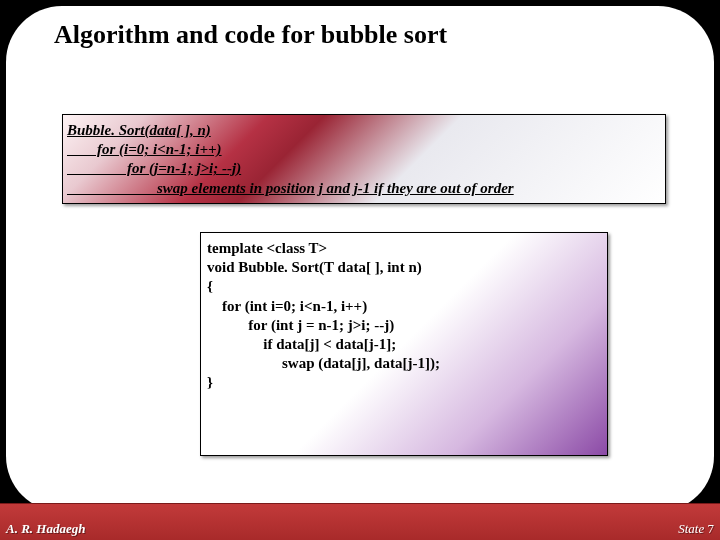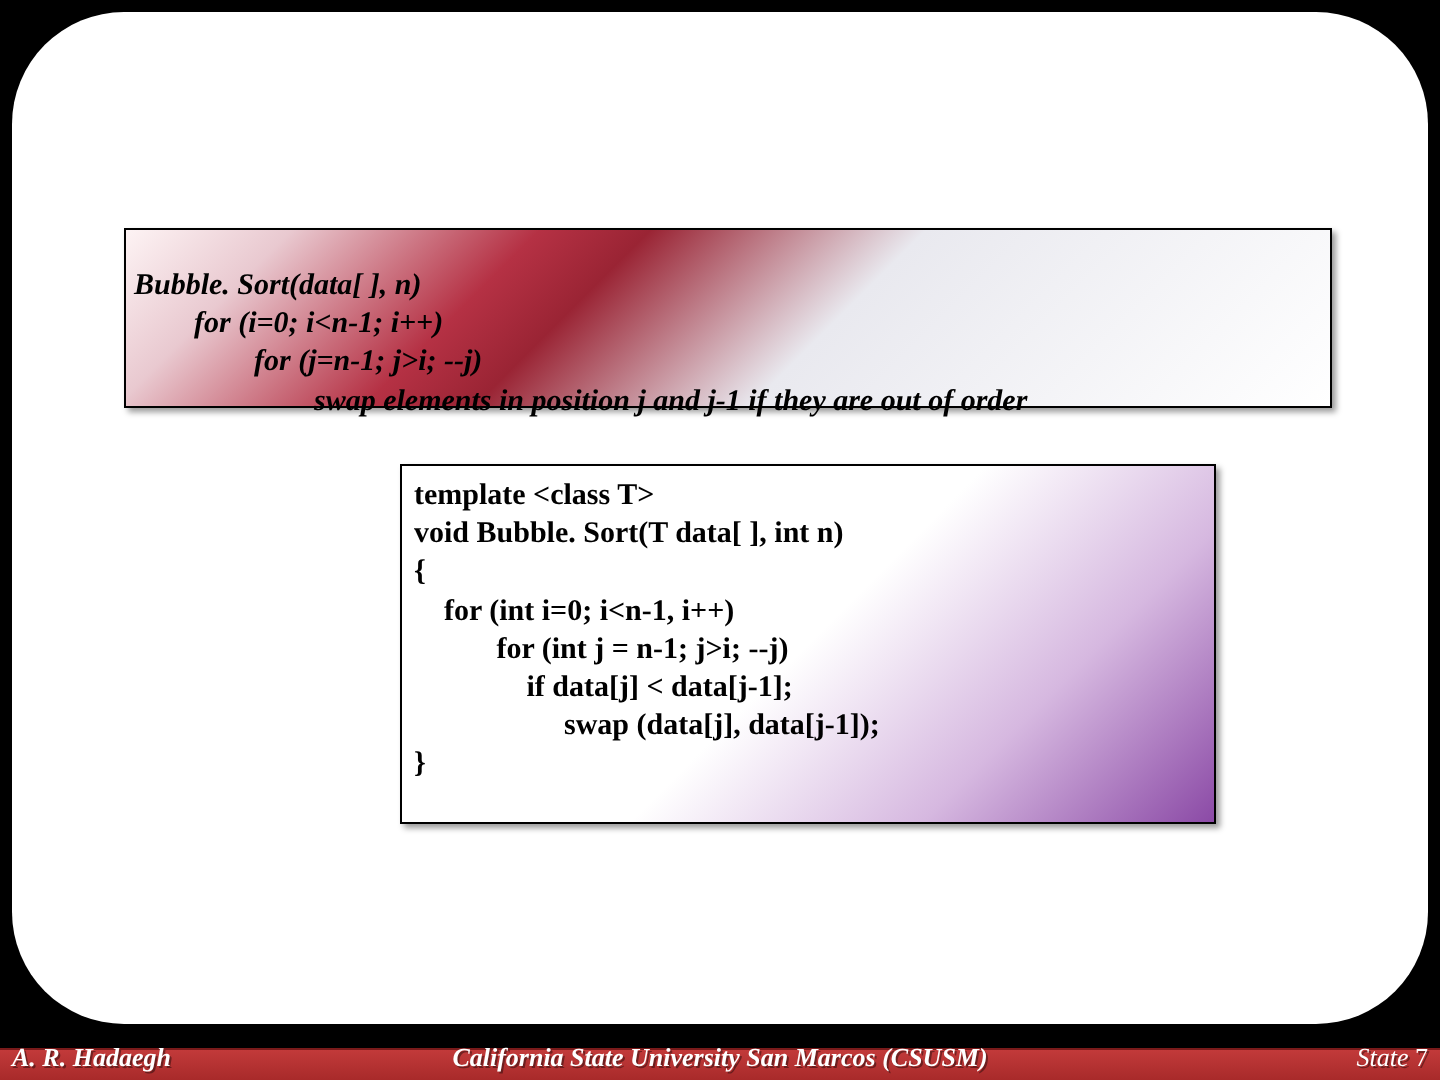--- a/index.html
+++ b/index.html
@@ -35,50 +35,51 @@
     width: 604px;
     height: 90px;
     border: 1px solid #000;
     background: linear-gradient(135deg, #fdf3f4 0%, #e9c9d0 12%, #b53144 30%, #9a2434 38%, #e9e9ef 58%, #ffffff 100%);
     box-shadow: 2px 2px 3px rgba(0,0,0,0.4);
   }
   .pseudo-inner {
     position: absolute;
     top: 0; left: 0; right: 0; bottom: 0;
     background: rgba(255,255,255,0.0);
-    padding: 19px 4px 4px 4px;
+    padding: 6px 4px 4px 4px;
     font-size: 15px;
     font-weight: bold;
     font-style: italic;
     color: #000;
     line-height: 1.28;
     white-space: pre;
+    text-decoration: underline;
   }
   .code-box {
     position: absolute;
     top: 226px;
     left: 194px;
     width: 408px;
-    height: 180px;
+    height: 224px;
     border: 1px solid #000;
     background: linear-gradient(135deg, #ffffff 0%, #ffffff 50%, #d6b8e0 75%, #8b4aa6 100%);
     box-shadow: 2px 2px 3px rgba(0,0,0,0.4);
     padding: 6px 6px 4px 6px;
     font-size: 15px;
     font-weight: bold;
     color: #000;
     line-height: 1.28;
     white-space: pre;
   }
   .footer {
     position: absolute;
     left: 0;
     right: 0;
     bottom: 0;
-    height: 16px;
+    height: 37px;
     background: linear-gradient(180deg, #c23a3a 0%, #a82a2a 100%);
     border-top: 1px solid #7a1a1a;
     display: flex;
     align-items: center;
   }
   .footer .author {
     position: absolute;
     left: 6px;
     bottom: 3px;
     font-style: italic;
@@ -109,37 +110,37 @@
     text-shadow: 1px 1px 0 rgba(0,0,0,0.4);
   }
   .footer .page .num {
     font-style: normal;
   }
 </style>
 </head>
 <body>
 
 <div class="slide">
+  <div class="title">Algorithm and code for bubble sort</div>
 
   <div class="pseudo-box">
     <div class="pseudo-inner"><span>Bubble. Sort(data[ ], n)</span>
 <span>        for (i=0; i&lt;n-1; i++)</span>
 <span>                for (j=n-1; j&gt;i; --j)</span>
 <span>                        swap elements in position j and j-1 if they are out of order</span></div>
   </div>
 
   <div class="code-box"><span>template &lt;class T&gt;</span>
 <span>void Bubble. Sort(T data[ ], int n)</span>
 <span>{</span>
 <span>    for (int i=0; i&lt;n-1, i++)</span>
 <span>           for (int j = n-1; j&gt;i; --j)</span>
 <span>               if data[j] &lt; data[j-1];</span>
 <span>                    swap (data[j], data[j-1]);</span>
 <span>}</span></div>
 </div>
 
 <div class="footer">
   <div class="author">A. R. Hadaegh</div>
-  <div class="uni">California State University San Marcos (CSUSM)</div>
   <div class="page">
     <span>State</span> <span class="num">7</span>
   </div>
 </div>
 
 </body></html>

